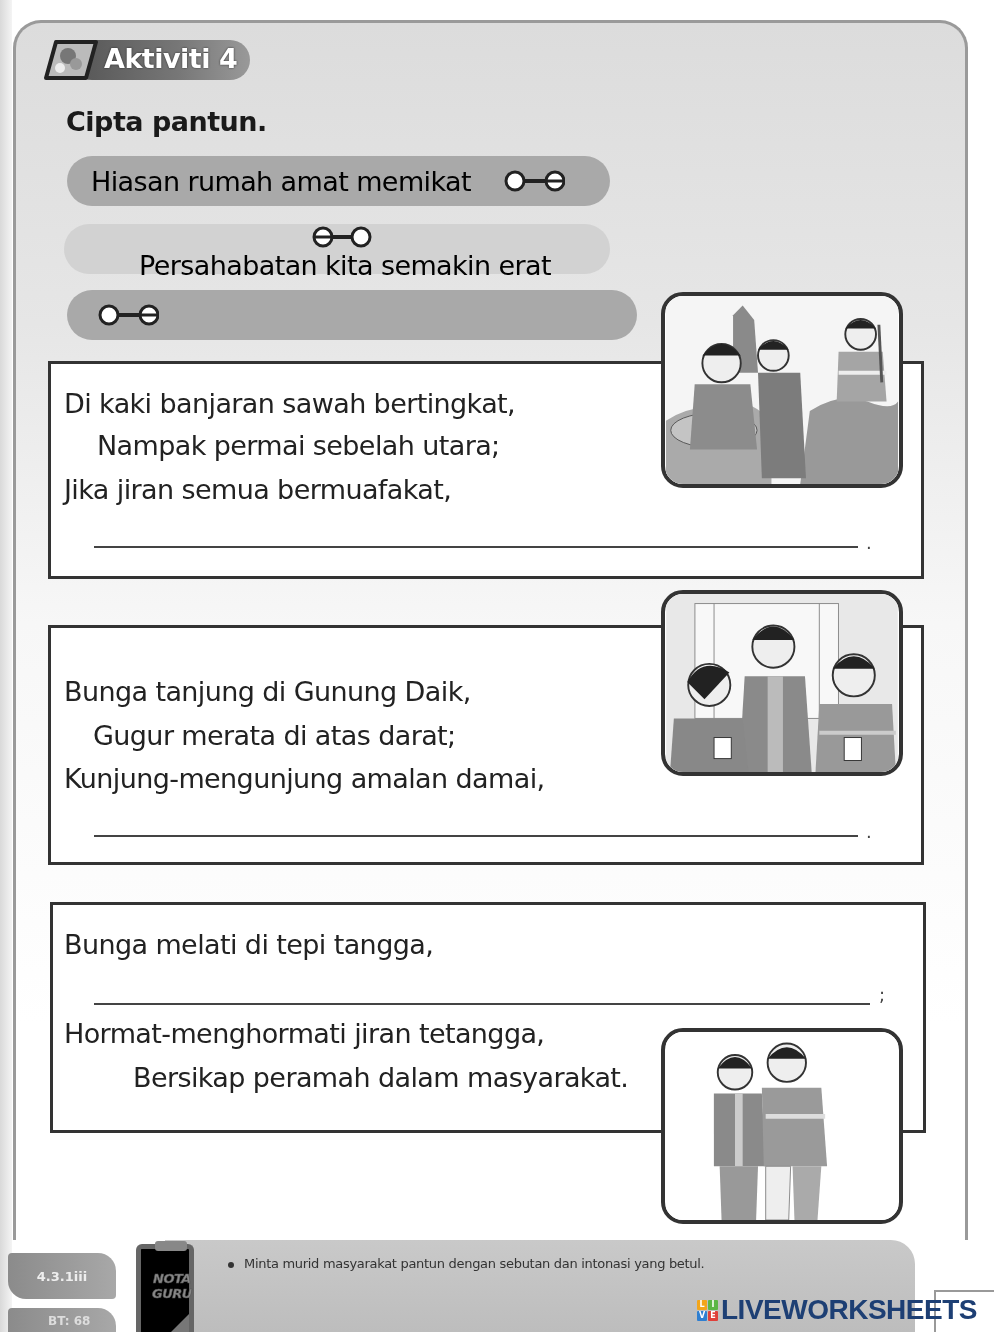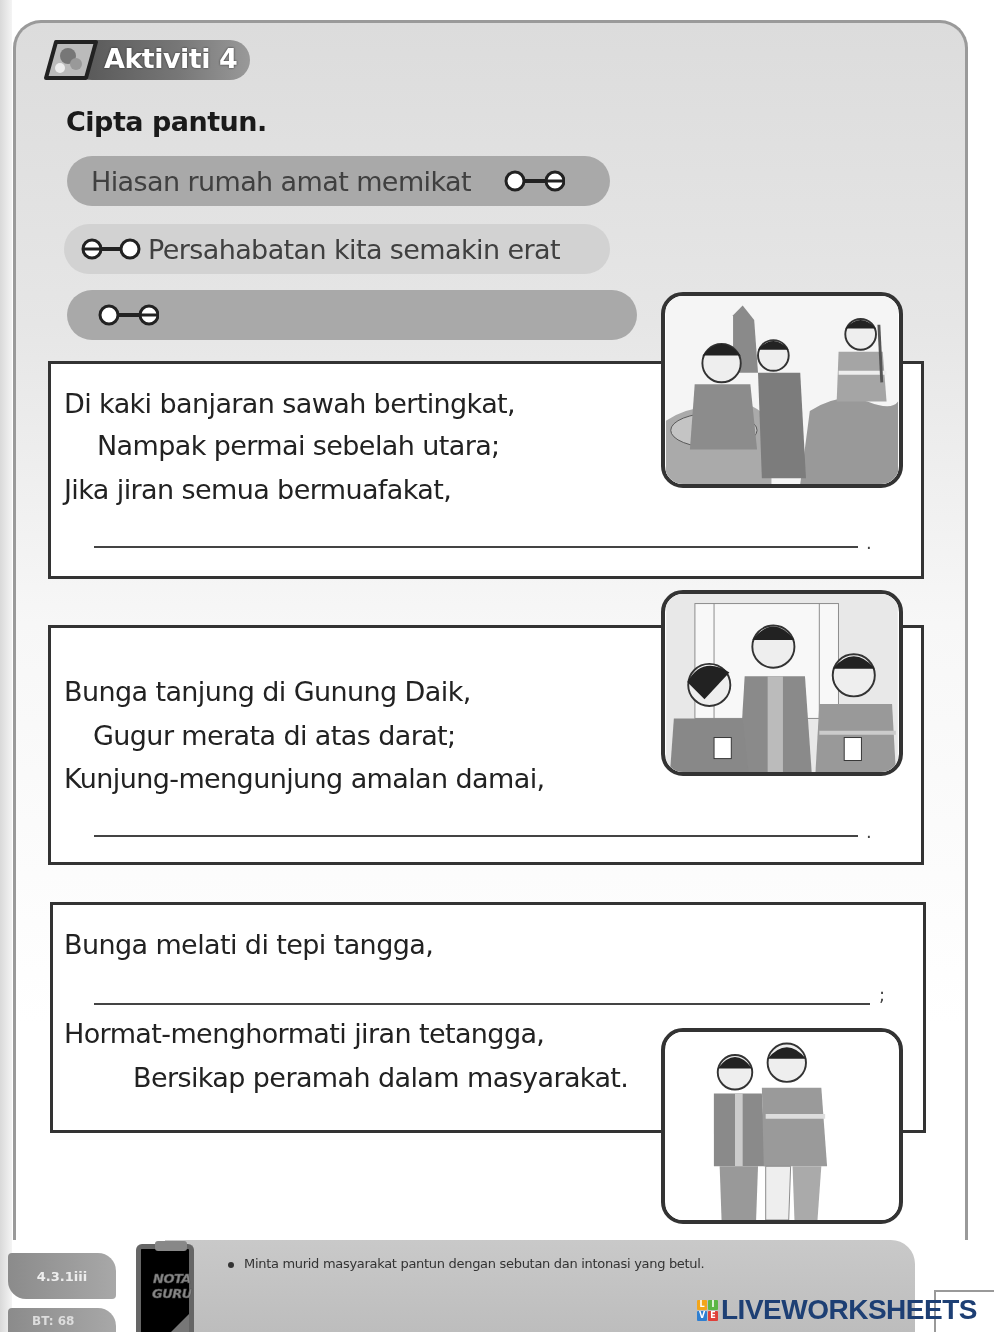--- a/index.html
+++ b/index.html
@@ -18,23 +18,23 @@
     display: flex; align-items: center; }
   .activity-badge .pill { position: absolute; left: 30px; top: 2px; width: 178px; height: 40px; border-radius: 20px;
     background: linear-gradient(to right, #555 0%, #777 60%, #999 100%); }
   .activity-badge .icon { position: absolute; left: 0; top: 2px; width: 58px; height: 40px; }
   .activity-badge .label { position: absolute; left: 62px; top: 5px; font-size: 27px; font-weight: bold; color: #fff;
     text-shadow: 0 0 2px #222; letter-spacing: -0.5px; }
 
   .instruction { position: absolute; left: 66px; top: 106px; font-size: 27px; font-weight: bold; color: #1a1a1a; letter-spacing: -0.5px; }
 
   .phrase { position: absolute; height: 50px; border-radius: 25px; display: flex; align-items: center;
-    font-size: 27px; color: #404040; letter-spacing: -0.6px; }
+    font-size: 27px; color: #000000; letter-spacing: -0.6px; }
   .phrase.dark { background: #a9a9a9; }
-  .phrase.light { background: #d2d2d2; }
+  .phrase.light { background: #d2d2d2; flex-direction: column; }
   .phrase .text { white-space: nowrap; }
   .pin { display: inline-block; width: 62px; height: 26px; position: relative; }
   .pin svg { width: 62px; height: 26px; }
 
   
   .box { position: absolute; background: #fff; border: 3px solid #333; }
   .line-text { position: absolute; font-size: 27px; color: #222; letter-spacing: -0.6px; white-space: nowrap; }
   .answer-line { position: absolute; height: 2px; background: #444; }
   .answer-input { position: absolute; border: none; background: transparent; font-size: 24px; height: 34px;
     font-family: "DejaVu Sans", sans-serif; outline: none; color: #123; }
@@ -44,21 +44,21 @@
   .pic svg { width: 100%; height: 100%; display: block; }
 
   
   .footer-band { position: absolute; left: 165px; top: 1240px; width: 750px; height: 92px;
     background: linear-gradient(to bottom, #c9c9c9, #bdbdbd); border-radius: 0 24px 0 0; }
   .ref-tab { position: absolute; left: 8px; top: 1253px; width: 108px; height: 46px;
     background: linear-gradient(to right, #8b8b8b, #a8a8a8); border-radius: 4px 18px 4px 18px; color: #eee;
     font-size: 13px; display: flex; align-items: center; justify-content: center; font-weight: bold; }
   .ref-tab2 { position: absolute; left: 8px; top: 1308px; width: 108px; height: 24px;
     background: linear-gradient(to right, #8b8b8b, #a8a8a8); border-radius: 4px 18px 0 0; color: #ddd;
-    font-size: 12px; padding-left: 24px; padding-top: 6px; font-weight: bold; }
+    font-size: 12px; padding-left: 40px; padding-top: 6px; font-weight: bold; }
   .nota { position: absolute; left: 136px; top: 1244px; width: 58px; height: 88px; background: #000000;
     border: 5px solid #666; border-bottom: none; border-radius: 6px 6px 0 0; font-style: italic; }
   .nota .clip { position: absolute; left: 14px; top: -8px; width: 32px; height: 10px; background: #888; border-radius: 3px; }
   .nota .txt { position: absolute; left: 4px; top: 22px; width: 54px; font-size: 13px; font-weight: bold; color: #888;
     line-height: 15px; text-align: center; letter-spacing: -0.5px; -webkit-text-stroke: 0.6px #555; }
   .nota .fold { position: absolute; right: 0; bottom: 0; width: 0; height: 0; border-left: 18px solid transparent; border-bottom: 18px solid #777; }
   .footer-note { position: absolute; left: 228px; top: 1256px; font-size: 13px; color: #333; letter-spacing: -0.3px; }
   .footer-note .bullet { display: inline-block; width: 6px; height: 6px; border-radius: 50%; background: #333; margin-right: 10px; vertical-align: middle; }
 
   .page-num { position: absolute; left: 934px; top: 1290px; width: 60px; height: 42px; border: 2px solid #999; border-right: none; border-bottom: none; }

